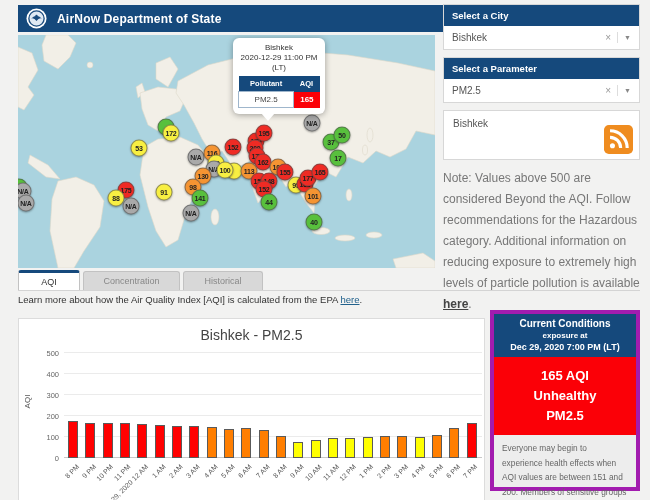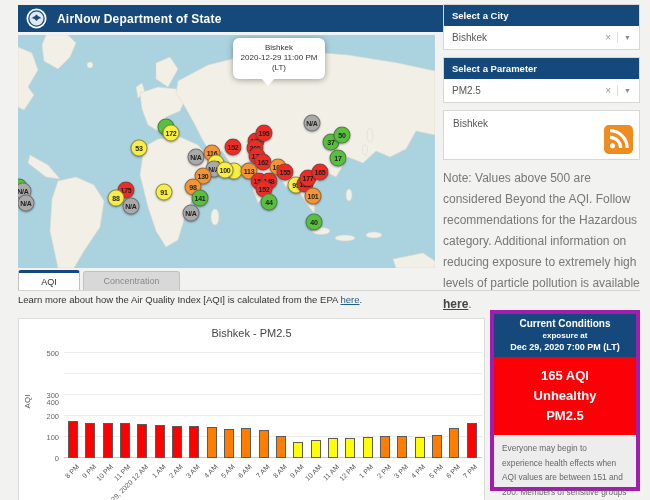--- a/index.html
+++ b/index.html
@@ -61,21 +61,21 @@
   .tab.active { background:#fff; color:#333; border-top:3px solid #15497c; height:20px; }
   #tab-aqi { width:62px; } #tab-conc { width:97px; } #tab-hist { width:80px; }
 
   .learn { position:absolute; left:18px; top:294px; font-size:9.5px; color:#333; }
   .learn a { color:#21618c; text-decoration:underline; }
 
   
   .chart-panel { position:absolute; left:18px; top:318px; width:467px; height:184px;
                  background:#fff; border:1px solid #dcdcdc; }
   .chart-title { position:absolute; left:0; right:0; top:8px; text-align:center;
-                 font-size:11px; color:#444; }
+                 font-size:14px; color:#444; }
   .plot { position:absolute; left:45px; top:28px; width:418px; height:111px; }
   .grid { position:absolute; left:0; width:100%; height:1px; background:#ebebeb; }
   .grid.zero { background:#c9c9c9; }
   .bar { position:absolute; bottom:0; width:10px; border:1px solid #5a5a5a; cursor:pointer; }
   .ylab { position:absolute; width:28px; text-align:right; font-size:7.5px; color:#666; }
   .ytitle { position:absolute; left:2px; top:78px; font-size:8px; color:#555;
             transform:rotate(-90deg); transform-origin:center; }
   .xl { position:absolute; width:0; }
   .xl span { position:absolute; right:0; top:0; white-space:nowrap; font-size:7px; color:#555;
              transform:rotate(-45deg); transform-origin:right top; }
@@ -175,20 +175,32 @@
       <div class="mk" style="left: 294px; top: 88px; background: rgb(169, 169, 169);">N/A</div>
       <div class="mk" style="left: 313px; top: 107px; background: rgb(88, 192, 61);">37</div>
       <div class="mk" style="left: 324px; top: 100px; background: rgb(88, 192, 61);">50</div>
       <div class="mk" style="left: 320px; top: 123px; background: rgb(88, 192, 61);">17</div>
     </div>
 
   <div class="popup">
     <div class="pp-line">Bishkek</div>
     <div class="pp-line">2020-12-29 11:00 PM</div>
     <div class="pp-line">(LT)</div>
+    <table class="pp-table">
+      <tbody>
+          <tr>
+        <th>Pollutant</th>
+        <th>AQI</th>
+      </tr>
+      <tr>
+        <td class="pp-pollutant">PM2.5</td>
+        <td class="pp-aqi">165</td>
+      </tr>
+    </tbody>
+      </table>
   </div>
 </div>
 
 <div class="card" id="city-card">
   <div class="card-hd">Select a City</div>
   <div class="card-row">
     <span class="card-val">Bishkek</span>
     <span class="sel-ctl">
       <span class="sel-x">×</span>
       <span class="sel-sep"></span>
@@ -219,35 +231,36 @@
   </svg>
 </div>
 
 <div class="note">
   <span>Note: Values above 500 are considered Beyond the AQI. Follow recommendations for the Hazardous category. Additional information on reducing exposure to extremely high levels of particle pollution is available </span><a href="#">here</a><span>.</span>
 </div>
 
 <div class="tabsbar">
   <div class="tab active" id="tab-aqi">AQI</div>
   <div class="tab" id="tab-conc">Concentration</div>
+  <div class="tab" id="tab-hist">Historical</div>
 </div>
 
 <div class="learn">
   <span>Learn more about how the Air Quality Index [AQI] is calculated from the EPA </span><a href="#">here</a><span>.</span>
 </div>
 
 <div class="chart-panel">
   <div class="chart-title">Bishkek - PM2.5</div>
   <div class="ytitle">AQI</div>
   <div id="ylabels">
       <div class="ylab" style="left: 12px; top: 135px;">0</div>
       <div class="ylab" style="left: 12px; top: 114px;">100</div>
       <div class="ylab" style="left: 12px; top: 93px;">200</div>
       <div class="ylab" style="left: 12px; top: 72px;">300</div>
-      <div class="ylab" style="left: 12px; top: 51px; margin-top: 28px;">400</div>
+      <div class="ylab" style="left: 12px; top: 51px;">400</div>
       <div class="ylab" style="left: 12px; top: 30px;">500</div>
     </div>
   <div class="plot" id="plot">
       <div class="grid zero" style="bottom: 0px;"></div>
       <div class="grid" style="bottom: 21px;"></div>
       <div class="grid" style="bottom: 42px;"></div>
       <div class="grid" style="bottom: 63px;"></div>
       <div class="grid" style="bottom: 84px;"></div>
       <div class="grid" style="bottom: 105px;"></div>
       <div class="bar" style="left: 4px; height: 36.75px; background: rgb(255, 0, 0);"></div>

